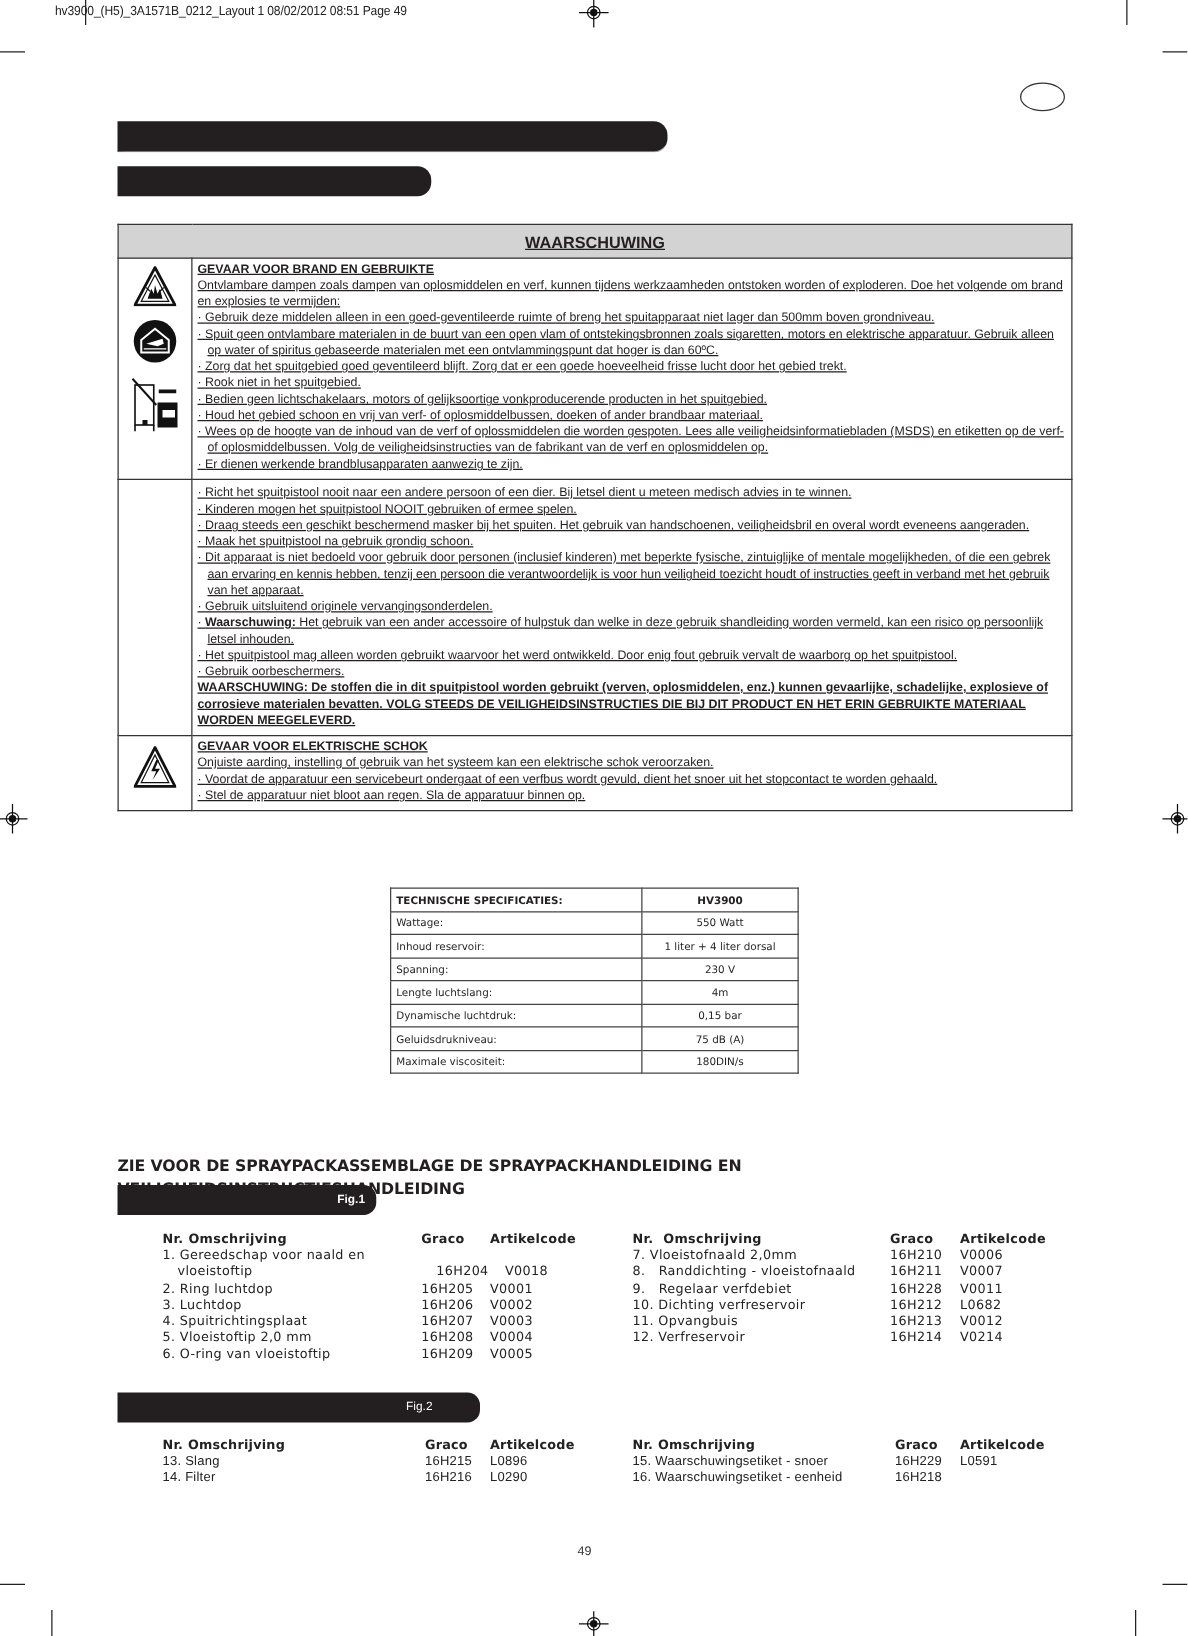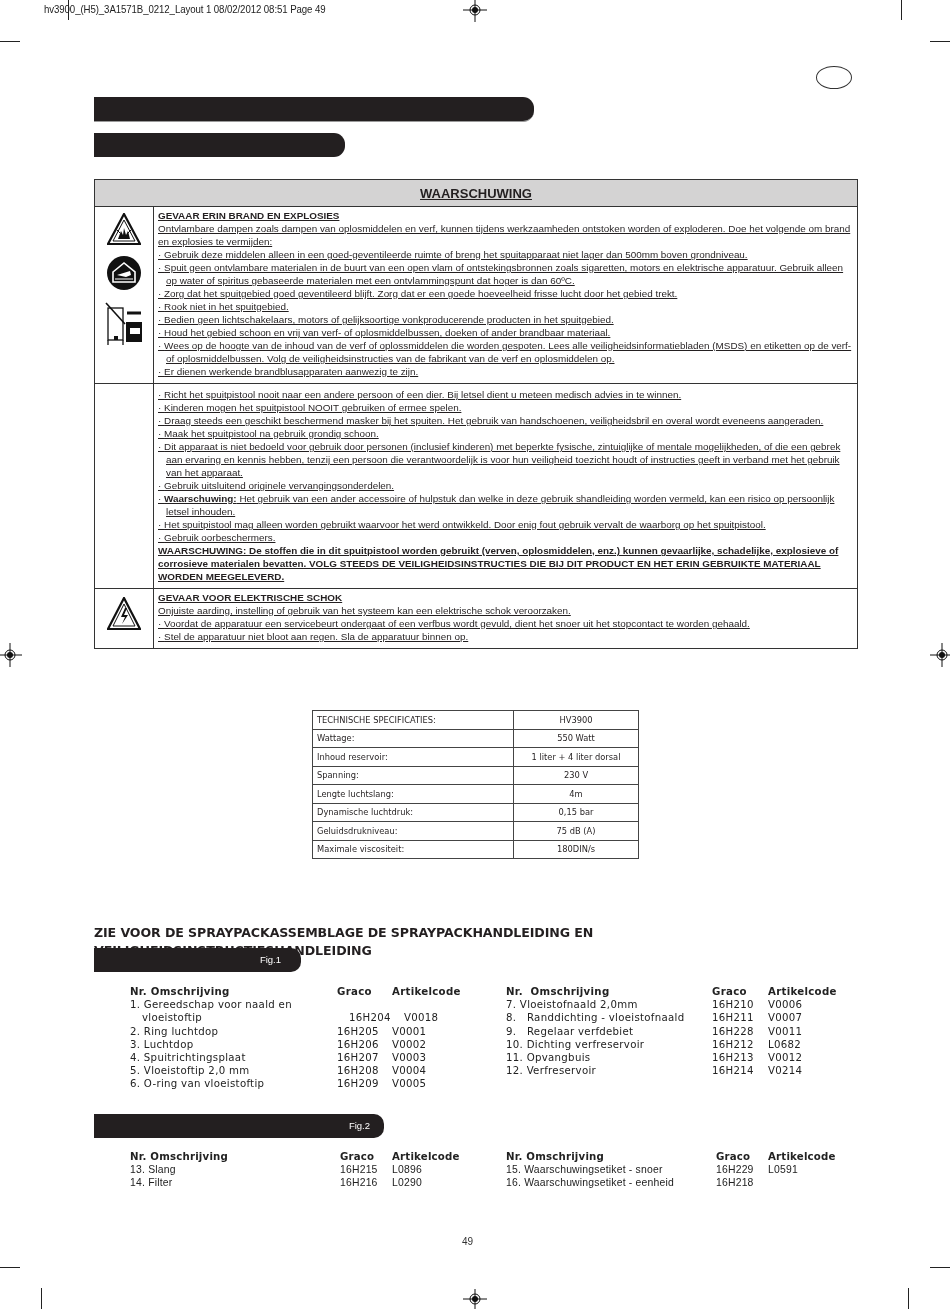--- a/index.html
+++ b/index.html
@@ -20,27 +20,27 @@
   table.warn td.txt { padding:2px 4px 5px 4px; }
   .sect-title { font-weight:bold; }
   .bl { padding-left:8px; text-indent:-8px; }
   .bl::before { content:"\00B7\00a0"; }
   .bold-p { font-weight:bold; }
   .icon-wrap { display:block; margin:0 auto; }
 
   table.spec { position:absolute; left:312px; top:710px; width:327px; border-collapse:collapse; font-family:"DejaVu Sans", sans-serif; font-size:8.3px; }
   table.spec td { border:1px solid #444; height:17.5px; padding:0 4px; }
   table.spec td.v { text-align:center; width:116px; }
-  table.spec tr.h td { font-weight:normal; }
+  table.spec tr.h td { font-weight:bold; }
 
   .spray { left:94px; top:924px; width:560px; font-family:"DejaVu Sans", sans-serif; font-weight:bold; font-size:12.6px; line-height:18px; letter-spacing:-0.1px; }
 
   .figbar { background:#231f20; border-radius:0 10px 10px 0; color:#fff; font-size:9.5px; text-align:right; box-sizing:border-box; }
-  .fig1 { left:94px; top:948px; width:207px; height:24px; line-height:24px; padding-right:20px; }
-  .fig2 { left:94px; top:1114px; width:290px; height:24px; line-height:24px; padding-right:14px; }
+  .fig1 { left:94px; top:948px; width:207px; height:24px; line-height:24px; padding-right:9px;font-weight:bold; }
+  .fig2 { left:94px; top:1114px; width:290px; height:24px; line-height:24px; padding-right:38px; }
 
   .parts { font-family:"DejaVu Sans", sans-serif; font-size:10.2px; line-height:13.2px; letter-spacing:0.3px; color:#222; }
   .parts .row { display:flex; white-space:nowrap;padding-left:28px; }
   .parts .hdr { font-weight:bold; }
   .p1 { left:102px; top:985px; }
   .p1 .c1 { width:207px; } .p1 .c2 { width:55px; } .p1 .c3 { width:80px; }
   .p2 { left:478px; top:985px; }
   .p2 .c1 { width:206px; } .p2 .c2 { width:56px; } .p2 .c3 { width:80px; }
   .p3 { left:102px; top:1150px; font-family:"Liberation Sans", sans-serif; font-size:10.4px; letter-spacing:0.2px; }
   .p3 .c1 { width:210px; } .p3 .c2 { width:52px; } .p3 .c3 { width:80px; }
@@ -120,21 +120,21 @@
         <line x1="1" y1="1" x2="20" y2="22" stroke="#111" stroke-width="1.6"></line>
         <line x1="3" y1="38" x2="3" y2="43" stroke="#111" stroke-width="1.3"></line>
             <line x1="18" y1="38" x2="18" y2="43" stroke="#111" stroke-width="1.3"></line>
         <rect x="9" y="34" width="4" height="4" fill="#111"></rect>
         <line x1="22" y1="11" x2="36" y2="11" stroke="#111" stroke-width="3"></line>
         <rect x="21" y="20" width="16" height="20" fill="#111"></rect>
         <rect x="25" y="26" width="10" height="6" fill="#fff"></rect>
       </svg>
     </td>
     <td class="txt">
-      <div class="sect-title">GEVAAR ERIN BRAND EN EXPLOSIES</div>
+      <div class="sect-title">GEVAAR VOOR BRAND EN GEBRUIKTE</div>
       <div>Ontvlambare dampen zoals dampen van oplosmiddelen en verf, kunnen tijdens werkzaamheden ontstoken worden of exploderen. Doe het volgende om brand en explosies te vermijden:</div>
       <div class="bl">Gebruik deze middelen alleen in een goed-geventileerde ruimte of breng het spuitapparaat niet lager dan 500mm boven grondniveau.</div>
       <div class="bl">Spuit geen ontvlambare materialen in de buurt van een open vlam of ontstekingsbronnen zoals sigaretten, motors en elektrische apparatuur.  Gebruik alleen op water of spiritus gebaseerde materialen met een ontvlammingspunt dat hoger is dan 60ºC.</div>
       <div class="bl">Zorg dat het spuitgebied goed geventileerd blijft.  Zorg dat er een goede hoeveelheid frisse lucht door het gebied trekt.</div>
       <div class="bl">Rook niet in het spuitgebied.</div>
       <div class="bl">Bedien geen lichtschakelaars, motors of gelijksoortige vonkproducerende producten in het spuitgebied.</div>
       <div class="bl">Houd het gebied schoon en vrij van verf- of oplosmiddelbussen, doeken of ander brandbaar materiaal.</div>
       <div class="bl">Wees op de hoogte van de inhoud van de verf of oplossmiddelen die worden gespoten. Lees alle veiligheidsinformatiebladen (MSDS) en etiketten op de verf- of oplosmiddelbussen. Volg de veiligheidsinstructies van de fabrikant van de verf en oplosmiddelen op.</div>
       <div class="bl">Er dienen werkende brandblusapparaten aanwezig te zijn.</div>
     </td>

